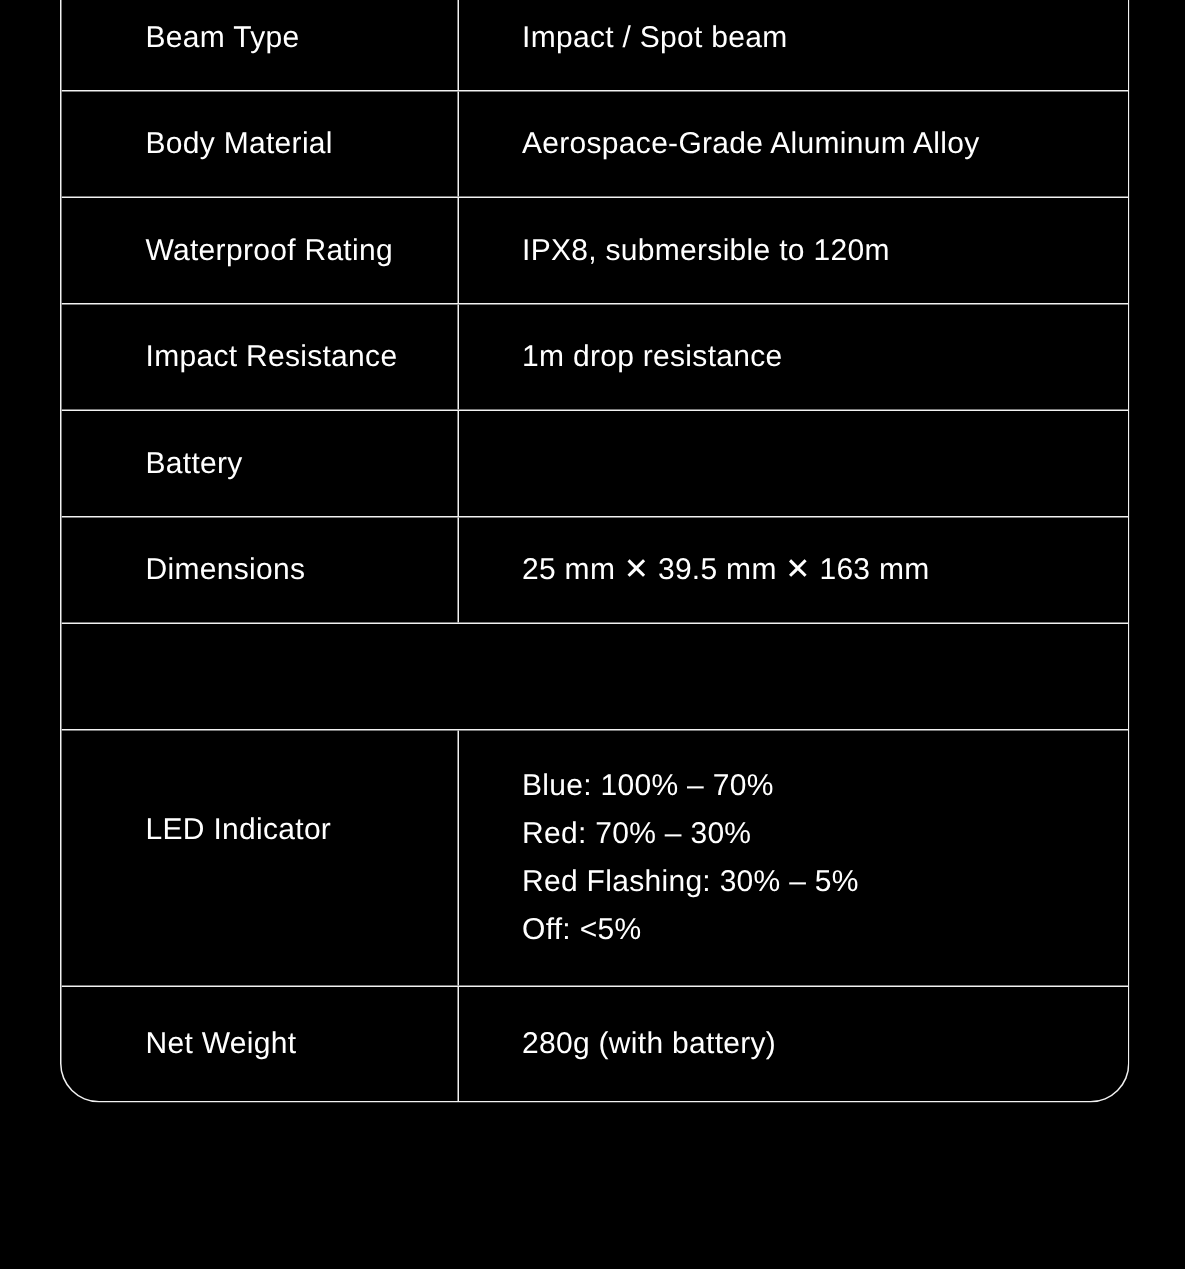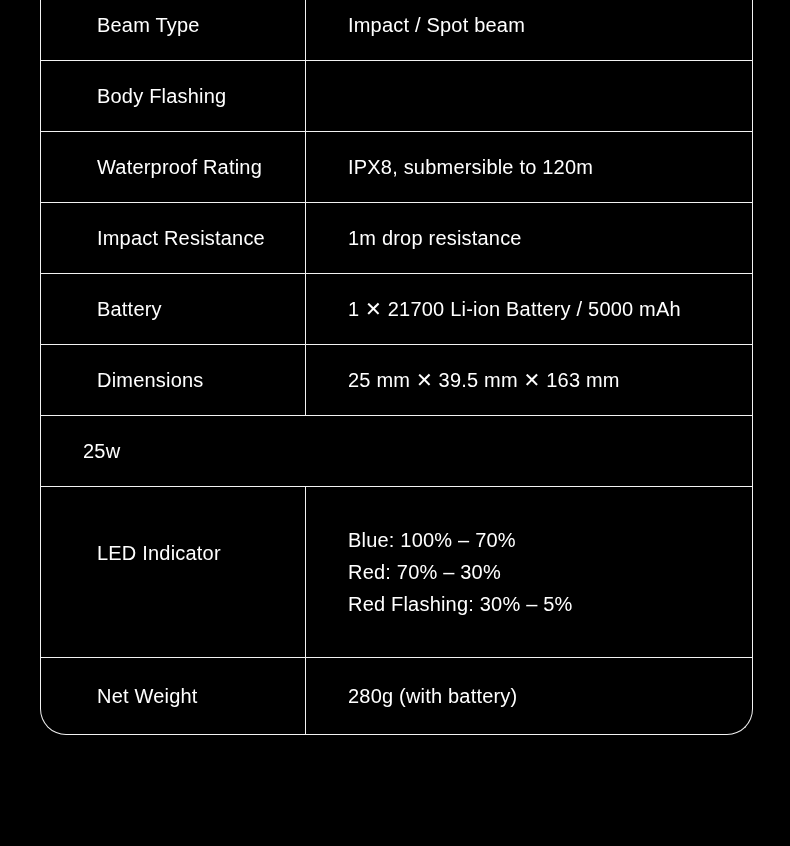--- a/index.html
+++ b/index.html
@@ -74,63 +74,61 @@
   <div class="spec-table">
 
   <div class="spec-row">
     <div class="spec-label">Beam Type</div>
     <div class="spec-value">
           <div class="value-line">Impact / Spot beam</div>
         </div>
   </div>
 
   <div class="spec-row">
-    <div class="spec-label">Body Flashing</div>
+    <div class="spec-label">Body Material</div>
+    <div class="spec-value">
+          <div class="value-line">Aerospace-Grade Aluminum Alloy</div>
+        </div>
   </div>
 
   <div class="spec-row">
     <div class="spec-label">Waterproof Rating</div>
     <div class="spec-value">
           <div class="value-line">IPX8, submersible to 120m</div>
         </div>
   </div>
 
   <div class="spec-row">
     <div class="spec-label">Impact Resistance</div>
     <div class="spec-value">
           <div class="value-line">1m drop resistance</div>
         </div>
   </div>
 
   <div class="spec-row">
     <div class="spec-label">Battery</div>
-    <div class="spec-value">
-          <div class="value-line">1 ✕ 21700 Li-ion Battery / 5000 mAh</div>
-        </div>
   </div>
 
   <div class="spec-row">
     <div class="spec-label">Dimensions</div>
     <div class="spec-value">
           <div class="value-line">25 mm ✕ 39.5 mm ✕ 163 mm</div>
         </div>
   </div>
 
   <div class="spec-row">
-    <div class="spec-value">
-          <div class="value-line">25w</div>
-        </div>
   </div>
 
   <div class="spec-row">
     <div class="spec-label">LED Indicator</div>
     <div class="spec-value">
           <div class="value-line">Blue: 100% – 70%</div>
           <div class="value-line">Red: 70% – 30%</div>
           <div class="value-line">Red Flashing: 30% – 5%</div>
+          <div class="value-line">Off: &lt;5%</div>
         </div>
   </div>
 
   <div class="spec-row">
     <div class="spec-label">Net Weight</div>
     <div class="spec-value">
           <div class="value-line">280g (with battery)</div>
         </div>
   </div>
 </div>

